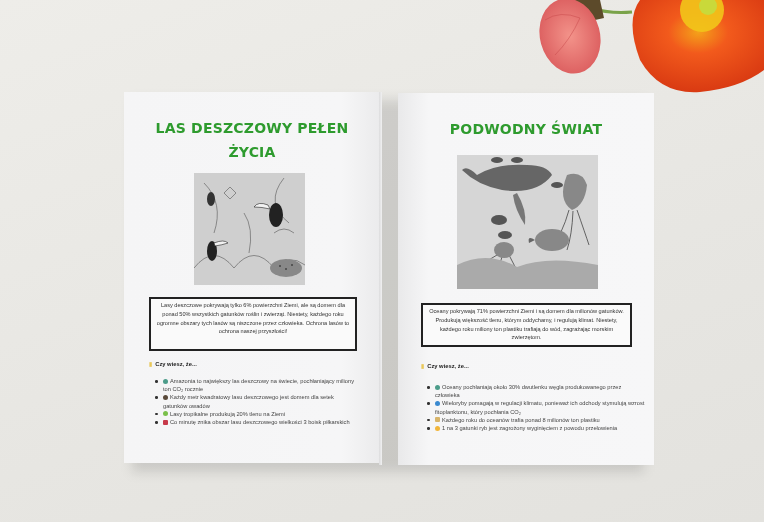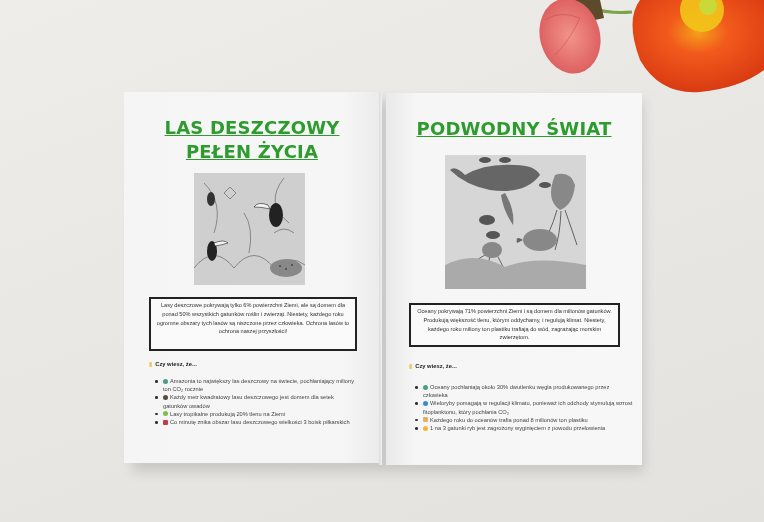--- a/index.html
+++ b/index.html
@@ -3,23 +3,23 @@
 <meta charset="utf-8">
 <style>
   html,body{margin:0;padding:0;}
   body{width:764px;height:522px;overflow:hidden;background:#e9e8e4;position:relative;font-family:"Liberation Sans",sans-serif;}
   .bg{position:absolute;inset:0;background:linear-gradient(160deg,#eeede9 0%,#e7e6e2 60%,#e3e2de 100%);}
   .flowers{position:absolute;left:0;top:0;width:764px;height:120px;}
   .booklet{position:absolute;left:124px;top:92px;width:514px;height:373px;}
   .shadow{position:absolute;left:8px;top:8px;width:512px;height:372px;background:rgba(0,0,0,0.12);filter:blur(6px);}
   .page{position:absolute;top:0;width:256px;height:371px;background:#f6f6f7;}
   .page.left{left:0;background:linear-gradient(90deg,#f5f5f6 0%,#f6f6f7 85%,#ebebec 100%);}
-  .page.right{left:262px;top:1px;height:372px;background:linear-gradient(90deg,#e9e9ea 0%,#f6f6f7 12%,#f7f7f8 100%);}
+  .page.right{left:274px;top:1px;height:372px;background:linear-gradient(90deg,#e9e9ea 0%,#f6f6f7 12%,#f7f7f8 100%);}
   .spine{position:absolute;left:255px;top:0;width:3px;height:373px;background:linear-gradient(90deg,#dcdcdd,#f0f0f1);}
-  .title{color:#2e9b2e;font-weight:bold;font-size:18px;text-align:center;line-height:24px;letter-spacing:0.2px;font-family:"DejaVu Sans",sans-serif;text-decoration:underline;}
+  .title{color:#2e9b2e;font-weight:bold;font-size:14px;text-align:center;line-height:24px;letter-spacing:0.2px;font-family:"DejaVu Sans",sans-serif;}
   .left .title{position:absolute;left:14px;top:24px;width:228px;}
   .right .title{position:absolute;left:10px;top:24px;width:236px;}
   .img{position:absolute;background:#d9d9d9;overflow:hidden;}
   .left .img{left:70px;top:81px;width:111px;height:112px;}
   .right .img{left:316px;top:61px;width:0;}
   .infobox{position:absolute;border:2px solid #222;background:#fafafa;font-size:5.6px;line-height:8.8px;text-align:center;color:#333;padding:2px 4px;box-sizing:border-box;}
   .left .infobox{left:25px;top:205px;width:208px;height:54px;}
   .right .infobox{left:23px;top:210px;width:211px;height:44px;}
   .czy{position:absolute;font-size:5.8px;font-weight:bold;color:#222;}
   .czy .bulb{color:#e9c85a;margin-right:3px;}

